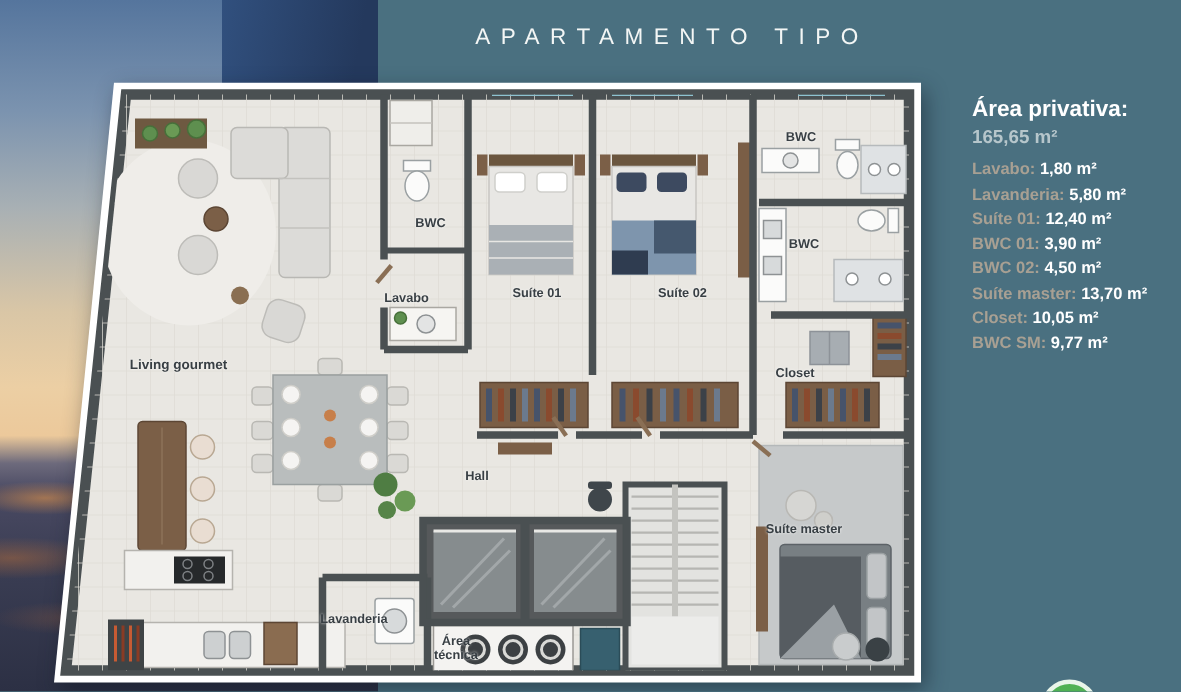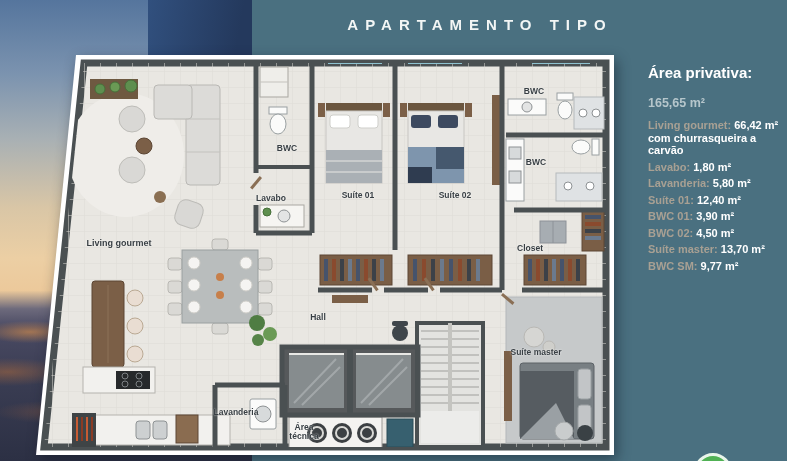--- a/index.html
+++ b/index.html
@@ -11,35 +11,35 @@
     background:
       radial-gradient(70px 16px at 30px 332px, rgba(235,152,72,.55), transparent 70%),
       radial-gradient(90px 20px at 8px 372px, rgba(214,122,52,.38), transparent 70%),
       radial-gradient(80px 16px at 50px 412px, rgba(190,110,60,.25), transparent 70%),
       linear-gradient(180deg,#55759d 0%,#7b93af 16%,#a8b0b4 30%,#d9c6a6 45%,
         #eccfa4 56%,#ecc99b 63%,#6d6a7c 67%,#4a4a63 71%,#3a3d53 82%,#2c3044 100%);}
   .photo-building{position:absolute;left:148px;top:0;width:104px;height:57px;
     background:linear-gradient(100deg,#31507e 0%,#24395d 85%);}
 
   .app-title{position:absolute;left:252px;top:16px;width:392px;text-align:center;
-    color:#f3f6f5;font-size:15px;font-weight:bold;letter-spacing:7px;margin-left:32px;}
+    color:#f3f6f5;font-size:15px;font-weight:normal;letter-spacing:7px;}
 
   
   .plan-wrap{position:absolute;left:36px;top:55px;width:592px;height:404px;}
   .plan-svg{filter:drop-shadow(3px 5px 7px rgba(8,18,28,.45));}
   .plan-labels{position:absolute;left:0;top:0;width:592px;height:404px;pointer-events:none;}
   .room-label{position:absolute;transform:translate(-50%,-50%);font-size:8.5px;
     font-weight:bold;color:#383f44;white-space:nowrap;
     text-shadow:0 0 2px rgba(255,255,255,.85);}
   .room-label.wrap{white-space:normal;width:38px;text-align:center;line-height:1.05;}
 
   
   .legend{position:absolute;left:648px;top:64px;width:139px;color:#fff;}
   .legend-title{font-size:15px;font-weight:bold;}
-  .legend-total{font-size:12.5px;color:#b6c6cb;margin-top:15px;font-weight:bold;}
+  .legend-total{font-size:12.5px;color:#b6c6cb;margin-top:3px;font-weight:bold;}
   .legend-items{margin-top:9px;}
   .li{margin:4px 0;font-size:11px;line-height:12.5px;}
   .ll{color:#a8a093;font-weight:bold;}
   .lv{color:#ffffff;font-weight:bold;}
   .ln{color:#ffffff;font-weight:bold;}
 
   .whatsapp{position:absolute;left:694px;top:453px;width:38px;height:38px;
     border-radius:50%;background:#50b154;border:3px solid #e9f5ea;box-sizing:border-box;}
 </style>
 </head>
@@ -321,25 +321,20 @@
   <div class="room-label" style="left:200px;top:357px">Lavanderia</div>
   <div class="room-label wrap" style="left:268px;top:377px">Área técnica</div>
 </div>
 </div>
 
 <div class="legend">
   <div class="legend-title">Área privativa:</div>
   <div class="legend-total">165,65 m²</div>
   <div class="legend-items">
     <div class="li">
-      <span class="ll">Living gourmet:</span>
-      <span class="lv">66,42 m²</span>
-      <div class="ln">com churrasqueira a carvão</div>
-    </div>
-    <div class="li">
       <span class="ll">Lavabo:</span>
       <span class="lv">1,80 m²</span>
     </div>
     <div class="li">
       <span class="ll">Lavanderia:</span>
       <span class="lv">5,80 m²</span>
     </div>
     <div class="li">
       <span class="ll">Suíte 01:</span>
       <span class="lv">12,40 m²</span>
@@ -350,19 +345,23 @@
     </div>
     <div class="li">
       <span class="ll">BWC 02:</span>
       <span class="lv">4,50 m²</span>
     </div>
     <div class="li">
       <span class="ll">Suíte master:</span>
       <span class="lv">13,70 m²</span>
     </div>
     <div class="li">
+      <span class="ll">Closet:</span>
+      <span class="lv">10,05 m²</span>
+    </div>
+    <div class="li">
       <span class="ll">BWC SM:</span>
       <span class="lv">9,77 m²</span>
     </div>
   </div>
 </div>
 
 <div class="whatsapp"></div>
 
 </body></html>

